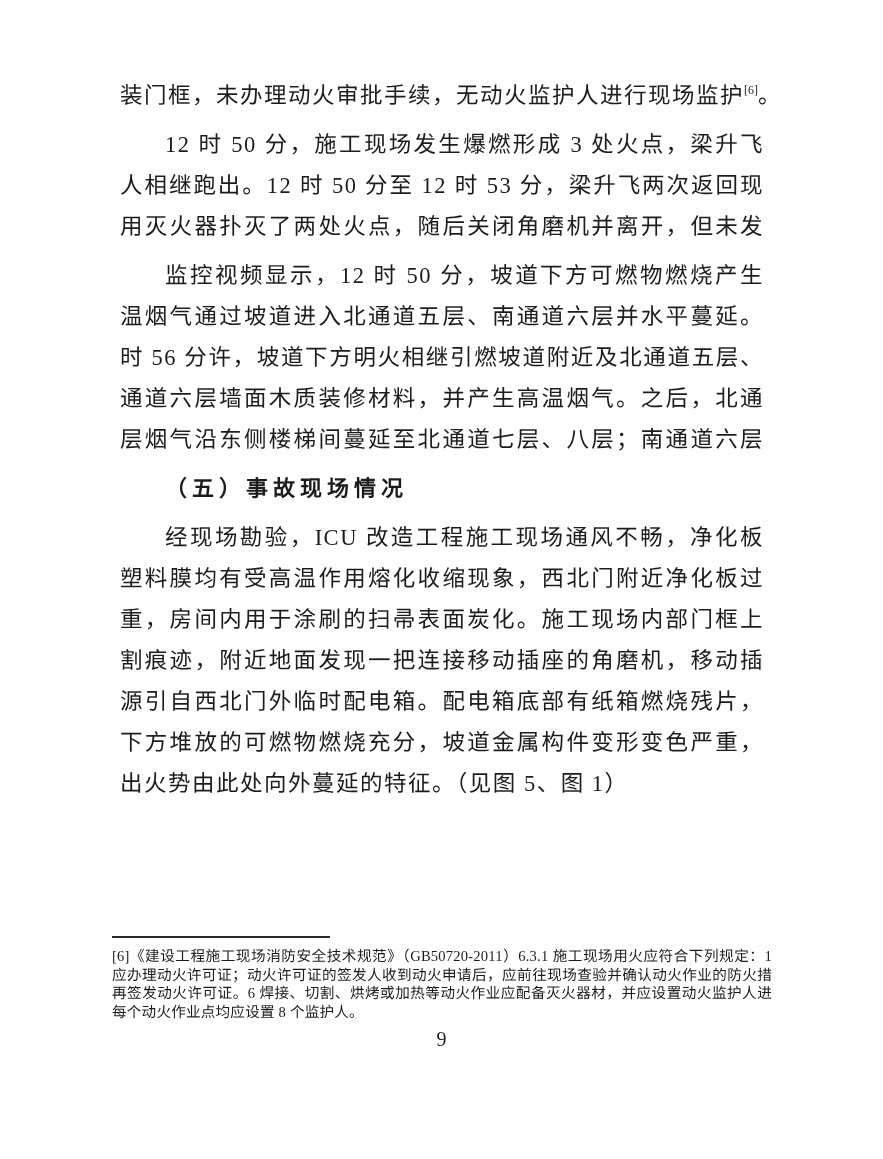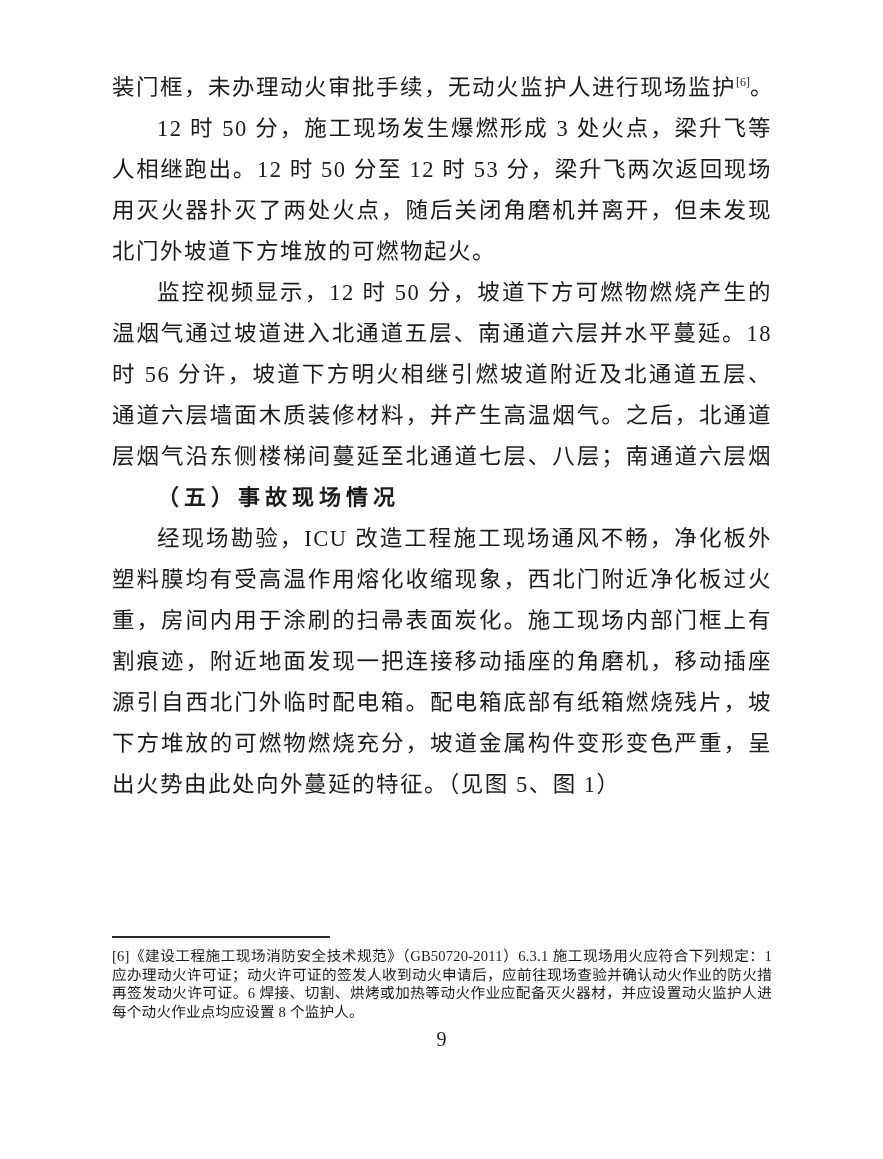--- a/index.html
+++ b/index.html
@@ -15,21 +15,21 @@
     overflow: hidden;
     font-family: "Liberation Serif", "DejaVu Serif", serif;
     color: #1c1c1e;
   }
   .content {
     position: absolute;
     left: 112px;
     top: 67px;
     width: 660px;
   }
-  .para { margin: 0; padding: 0; }
+  .para { margin: 8px; padding: 0; }
   .line {
     height: 41px;
     line-height: 41px;
     font-size: 22.5px;
     letter-spacing: 1.5px;
     white-space: nowrap;
     overflow: visible;
   }
   .line.fill {
     white-space: normal;
@@ -85,21 +85,20 @@
 <div class="page">
 
   <div class="content">
       <div class="para body">
         <div class="line"><span>装门框，未办理动火审批手续，无动火监护人进行现场监护</span><sup class="fn-ref">[6]</sup><span>。</span></div>
       </div>
       <div class="para body">
         <div class="line fill indent"><span>12 时 50 分，施工现场发生爆燃形成 3 处火点，梁升飞等 3</span></div>
         <div class="line fill"><span>人相继跑出。12 时 50 分至 12 时 53 分，梁升飞两次返回现场使</span></div>
         <div class="line fill"><span>用灭火器扑灭了两处火点，随后关闭角磨机并离开，但未发现西</span></div>
-        <div class="line"><span>北门外坡道下方堆放的可燃物起火。</span></div>
       </div>
       <div class="para body">
         <div class="line fill indent"><span>监控视频显示，12 时 50 分，坡道下方可燃物燃烧产生的高</span></div>
         <div class="line fill"><span>温烟气通过坡道进入北通道五层、南通道六层并水平蔓延。18</span></div>
         <div class="line fill"><span>时 56 分许，坡道下方明火相继引燃坡道附近及北通道五层、南</span></div>
         <div class="line fill"><span>通道六层墙面木质装修材料，并产生高温烟气。之后，北通道五</span></div>
         <div class="line fill"><span>层烟气沿东侧楼梯间蔓延至北通道七层、八层；南通道六层烟气</span></div>
       </div>
       <div class="para heading">
         <div class="line indent"><span>（五）事故现场情况</span></div>

